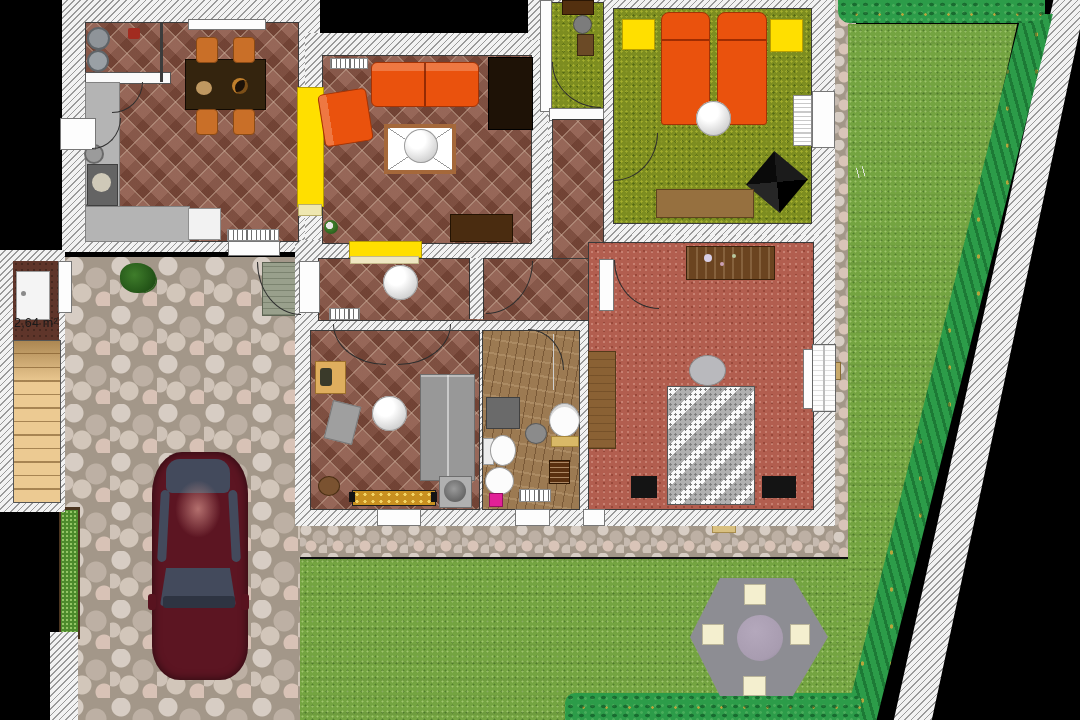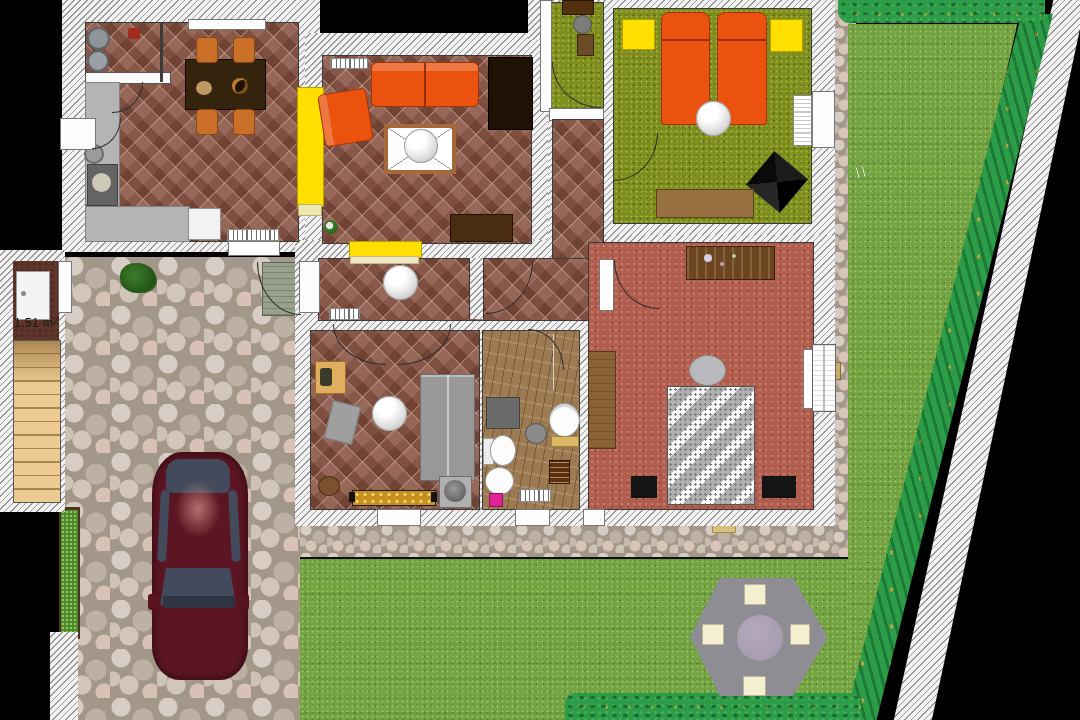--- a/index.html
+++ b/index.html
@@ -297,21 +297,21 @@
   <div class="abs" style="left:812px;top:344px;width:22px;height:66px;background:#fdfdfd;border:1px solid #666;
               background-image:linear-gradient(to right, transparent calc(50% - 1px), #bbb calc(50% - 1px) calc(50% + 1px), transparent calc(50% + 1px)),
               repeating-linear-gradient(0deg, rgba(0,0,0,.12) 0 1px, transparent 1px 5px);"></div>
   <div class="abs white" style="left:599px;top:259px;width:13px;height:50px;"></div>
   <div class="abs arc q4" style="left:614px;top:260px;width:44px;height:48px;"></div>
 
   <div class="abs" style="left:13px;top:261px;width:46px;height:79px;background:#5f352a;
               background-image:radial-gradient(rgba(0,0,0,.25) 1px, transparent 1.4px);background-size:6px 6px;"></div>
   <div class="abs" style="left:16px;top:271px;width:32px;height:47px;background:#f4f4f4;border:1px solid #999;"></div>
   <div class="abs" style="left:21px;top:291px;width:5px;height:5px;border-radius:50%;background:#8a8a8a;"></div>
-  <div id="area-label" class="abs" style="left:14px;top:316px;width:50px;height:16px;">1,51 m²</div>
+  <div id="area-label" class="abs" style="left:14px;top:316px;width:50px;height:16px;">2,64 m²</div>
   <div class="abs white" style="left:58px;top:261px;width:12px;height:50px;"></div>
   <div class="abs stairs" style="left:13px;top:340px;width:46px;height:161px;"></div>
 
   <div class="abs white" style="left:377px;top:509px;width:42px;height:15px;"></div>
   <div class="abs white" style="left:515px;top:509px;width:33px;height:15px;"></div>
   <div class="abs white" style="left:583px;top:509px;width:20px;height:15px;"></div>
 
 </div>
 
 </body></html>

